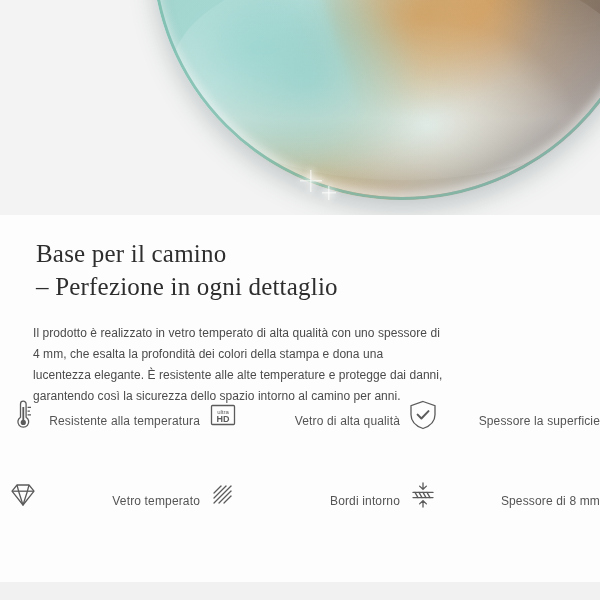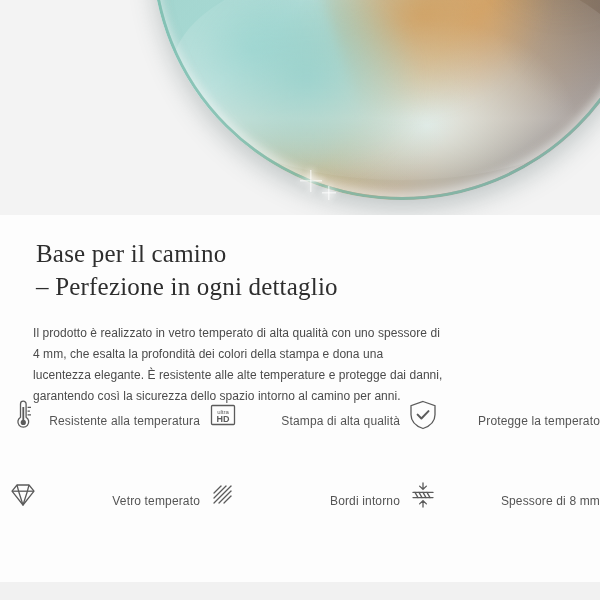--- a/index.html
+++ b/index.html
@@ -238,31 +238,31 @@
     </div>
 
     <div class="feature">
       <div class="feature-icon">
         <svg width="40" height="40" viewBox="0 0 40 40" fill="none">
           <rect x="8.5" y="10.5" width="23" height="19" rx="1" stroke="#5b5b5b" stroke-width="1.3"></rect>
           <text x="20" y="19" font-family="Liberation Sans, sans-serif" font-size="6" fill="#5b5b5b" text-anchor="middle">ultra</text>
           <text x="20" y="27" font-family="Liberation Sans, sans-serif" font-size="9" font-weight="bold" fill="#5b5b5b" text-anchor="middle">HD</text>
         </svg>
       </div>
-      <div class="feature-label">Stampa di alta qualità</div>
+      <div class="feature-label">Vetro di alta qualità</div>
     </div>
 
     <div class="feature">
       <div class="feature-icon">
         <svg width="42" height="42" viewBox="0 0 42 42" fill="none">
           <path d="M21 7.5 33 11.6v9.1c0 6.6-4.9 11.3-12 13.8-7.1-2.5-12-7.2-12-13.8v-9.1z" stroke="#5b5b5b" stroke-width="1.3"></path>
           <path d="M15.6 20.6l3.8 3.9 7.1-7.4" stroke="#5b5b5b" stroke-width="2" stroke-linecap="round" stroke-linejoin="round"></path>
         </svg>
       </div>
-      <div class="feature-label">Protegge la temperato</div>
+      <div class="feature-label">Spessore la superficie</div>
     </div>
 
     <div class="feature">
       <div class="feature-icon">
         <svg width="42" height="42" viewBox="0 0 42 42" fill="none" stroke="#5b5b5b" stroke-width="1.3" stroke-linejoin="round">
           <path d="M10 17.2 15 11h12l5 6.2L21 31z"></path>
           <path d="M10 17.2h22"></path>
           <path d="M15 11l1.6 6.2L21 31l4.4-13.8L27 11"></path>
         </svg>
       </div>

